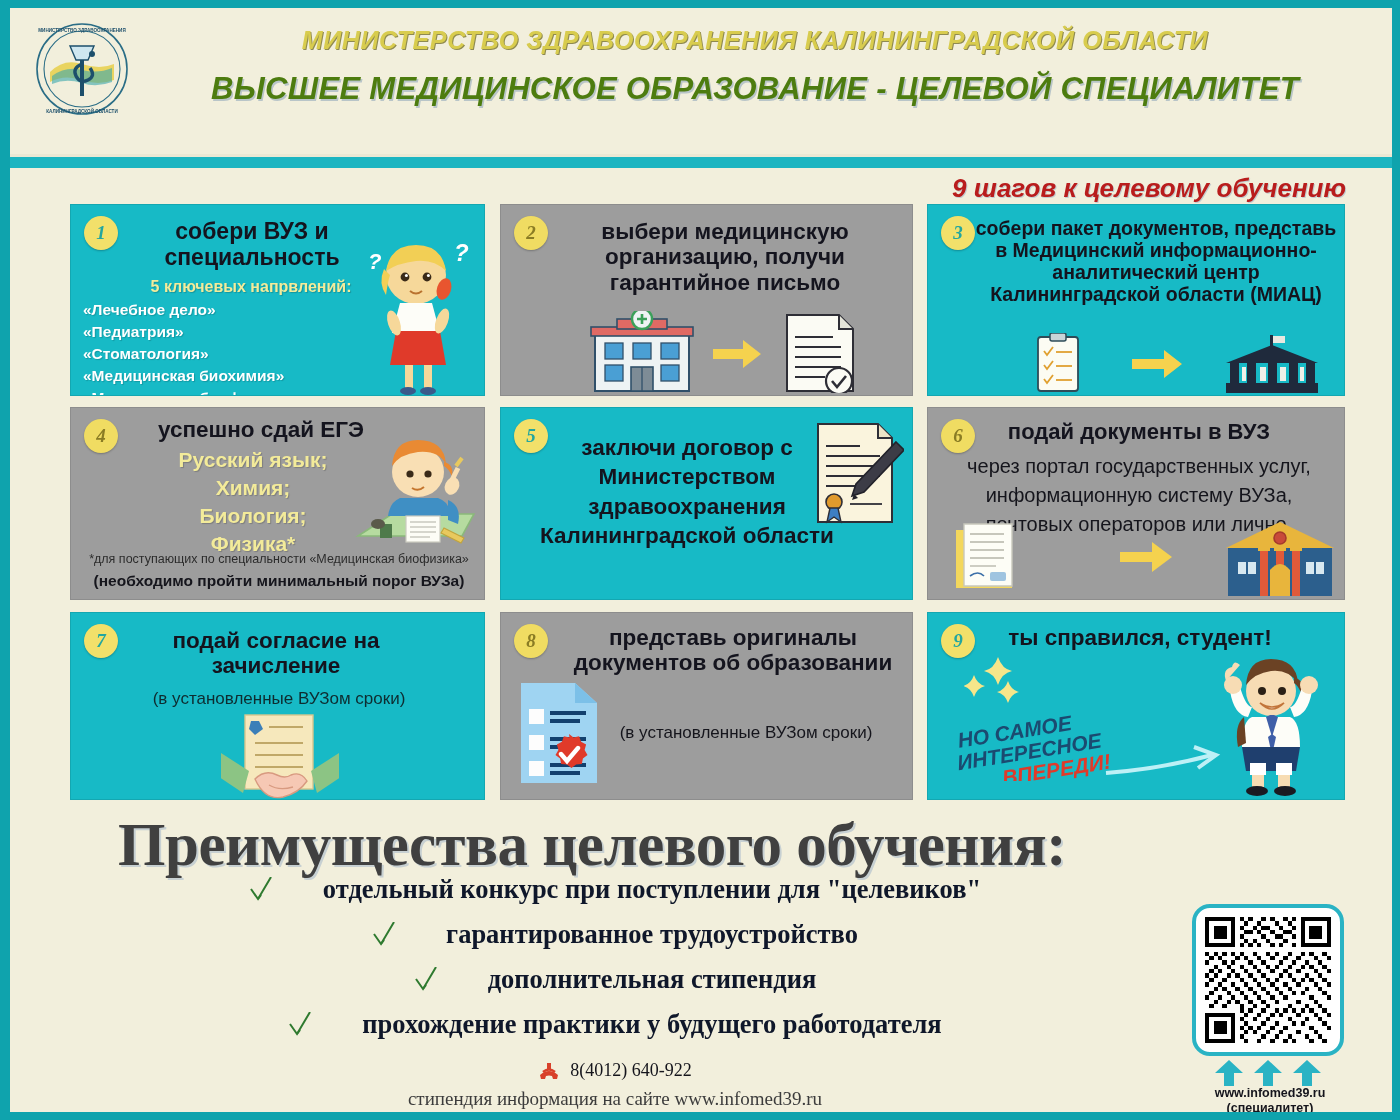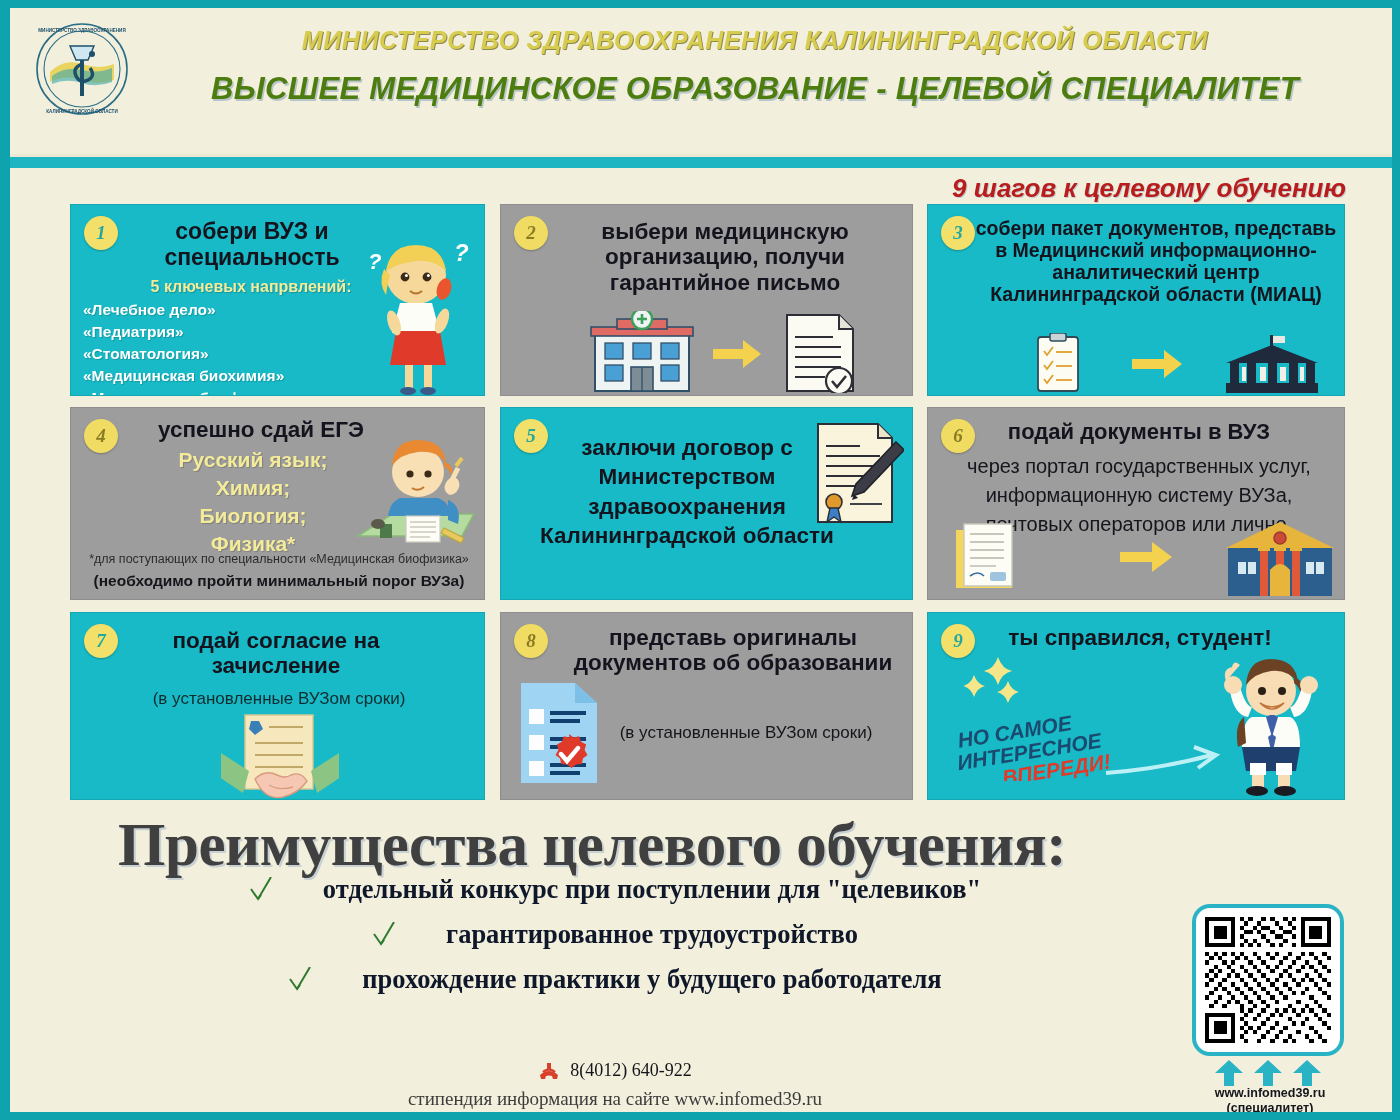--- a/index.html
+++ b/index.html
@@ -561,20 +561,27 @@
         <path d="M9 22 l3 -4" stroke="#2f7a2f" stroke-width="2" fill="none"></path>
       </svg>
       <span class="txt">отдельный конкурс при поступлении для "целевиков"</span>
     </div>
     <div class="adv-row">
       <svg class="chk" viewBox="0 0 24 26">
         <path d="M2 12 l7 10 l13 -22" stroke="#2f7a2f" stroke-width="2" fill="none"></path>
         <path d="M9 22 l3 -4" stroke="#2f7a2f" stroke-width="2" fill="none"></path>
       </svg>
       <span class="txt">гарантированное трудоустройство</span>
+    </div>
+    <div class="adv-row">
+      <svg class="chk" viewBox="0 0 24 26">
+        <path d="M2 12 l7 10 l13 -22" stroke="#2f7a2f" stroke-width="2" fill="none"></path>
+        <path d="M9 22 l3 -4" stroke="#2f7a2f" stroke-width="2" fill="none"></path>
+      </svg>
+      <span class="txt">дополнительная стипендия</span>
     </div>
     <div class="adv-row">
       <svg class="chk" viewBox="0 0 24 26">
         <path d="M2 12 l7 10 l13 -22" stroke="#2f7a2f" stroke-width="2" fill="none"></path>
         <path d="M9 22 l3 -4" stroke="#2f7a2f" stroke-width="2" fill="none"></path>
       </svg>
       <span class="txt">прохождение практики у будущего работодателя</span>
     </div>
   </div>
 

